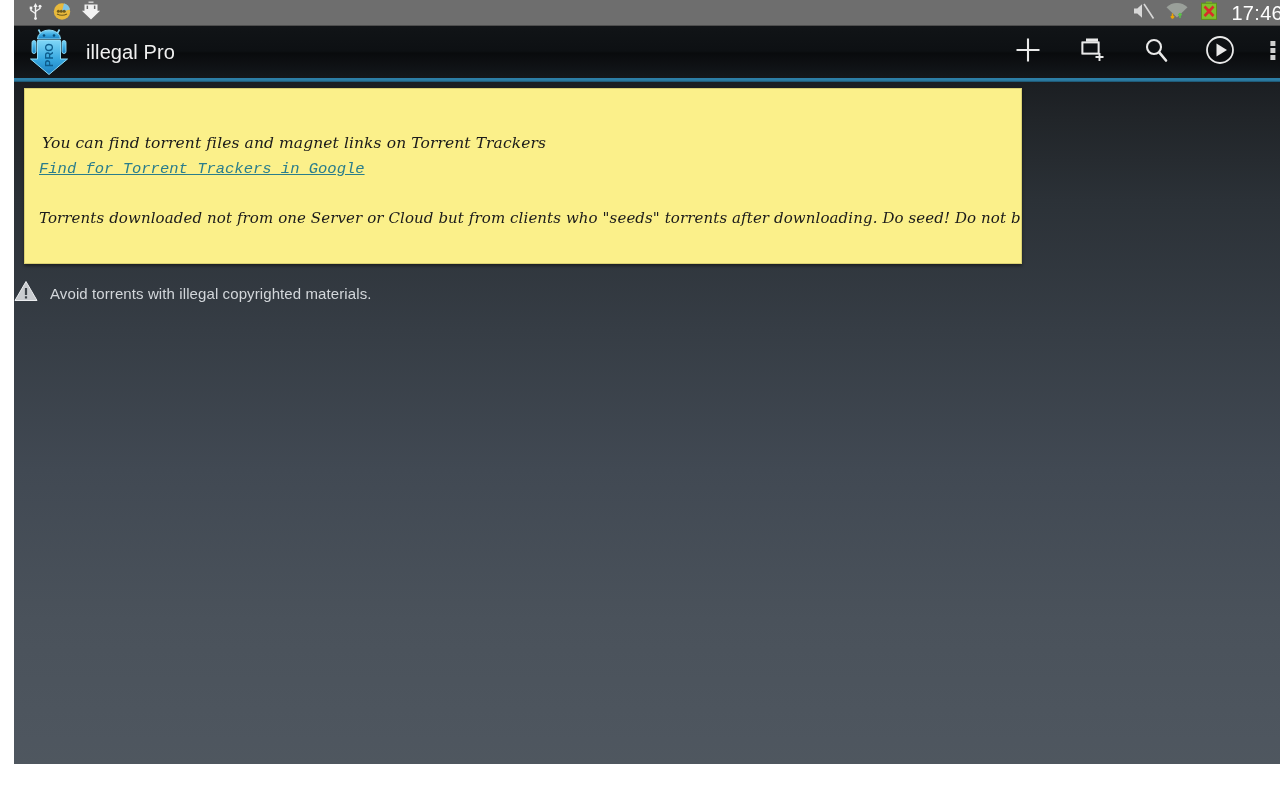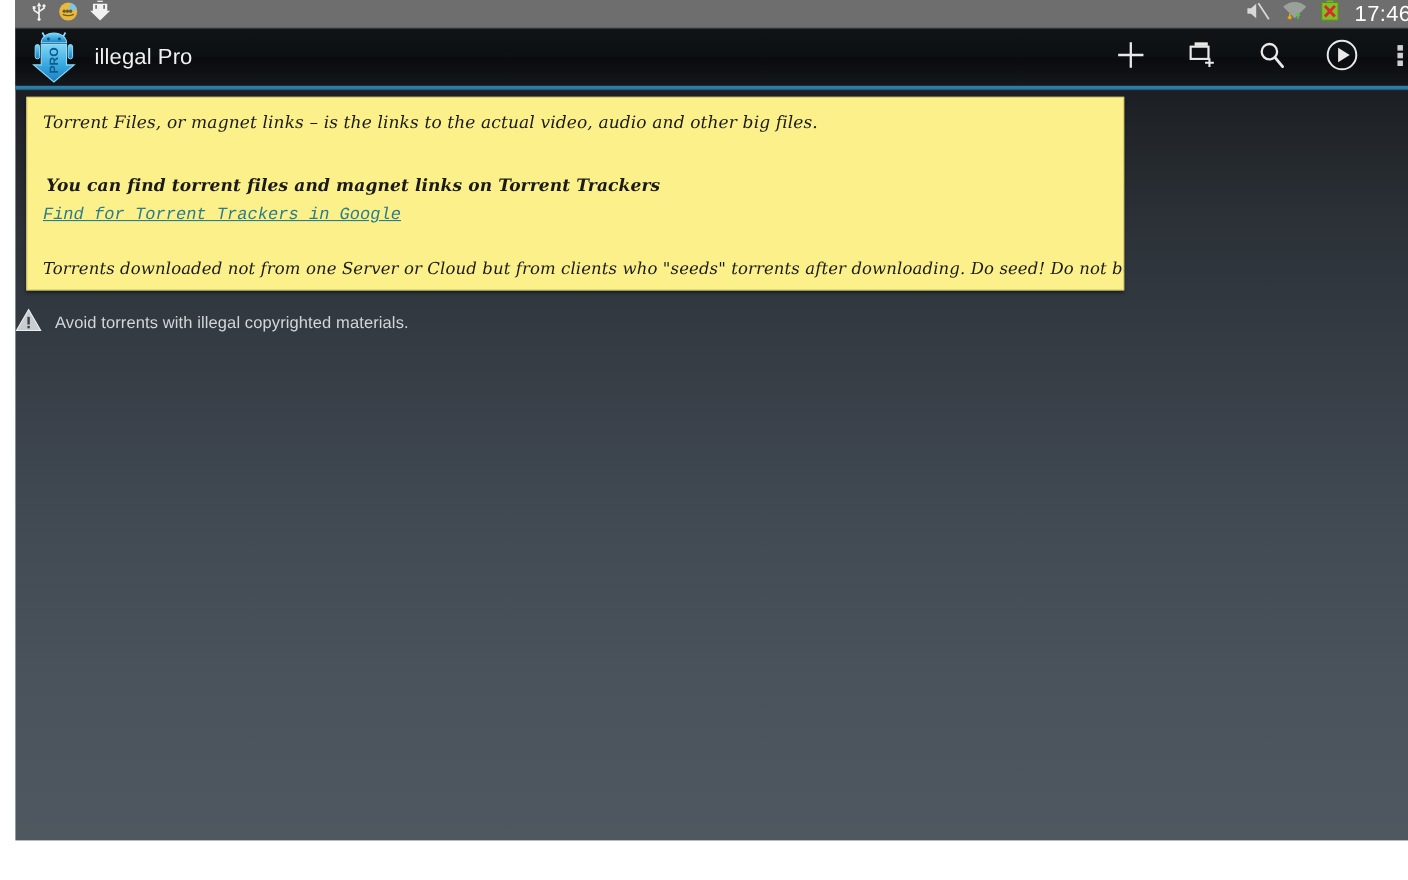--- a/index.html
+++ b/index.html
@@ -122,21 +122,21 @@
   }
   .note-line {
     font-family: "DejaVu Serif", "Liberation Serif", serif;
     font-style: italic;
     font-size: 15.5px;
     color: #1a1a1a;
     white-space: nowrap;
     letter-spacing: 0.1px;
   }
   #note-l1 { margin-top: 7px; }
-  #note-l2 { margin-top: 39px; padding-left: 3px; font-weight: bold; }
+  #note-l2 { margin-top: 39px; padding-left: 3px; }
   #note-link {
     display: inline-block;
     margin-top: 8px;
     font-family: Liberation Mono, monospace;
     font-style: italic;
     font-size: 15.5px;
     color: #2a7d8c;
     text-decoration: underline;
     text-decoration-color: #2a7d8c;
     cursor: pointer;
@@ -309,21 +309,20 @@
             <rect x="1.4" y="13" width="5" height="5" fill="#cfcfcf"></rect>
             <rect x="1.4" y="20" width="5" height="5" fill="#cfcfcf"></rect>
           </svg>
         </span>
       </div>
 
     </div>
   </div>
 
   <div id="note">
-    <div class="note-line" id="note-l1">Torrent Files, or magnet links – is the links to the actual video, audio and other big files.</div>
 
     <div class="note-line" id="note-l2">You can find torrent files and magnet links on Torrent Trackers</div>
 
     <a id="note-link">Find for Torrent Trackers in Google</a>
 
 
     <div class="note-line" id="note-l4">Torrents downloaded not from one Server or Cloud but from clients who "seeds" torrents after downloading. Do seed! Do not be "leech"!</div>
   </div>
 
   <div id="warning">

